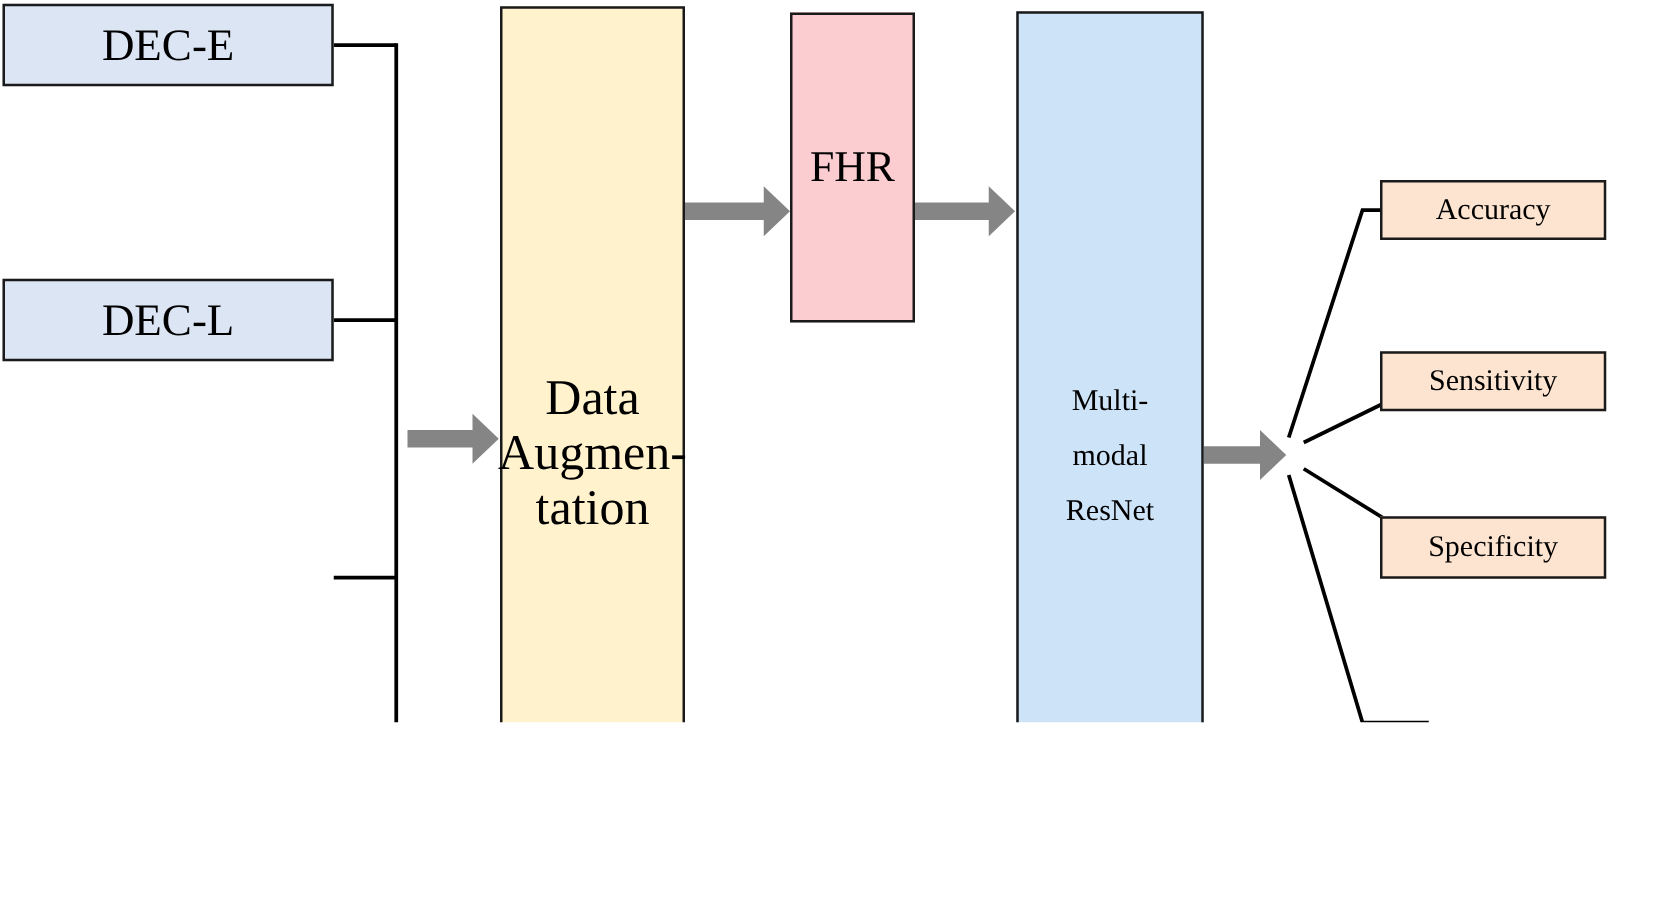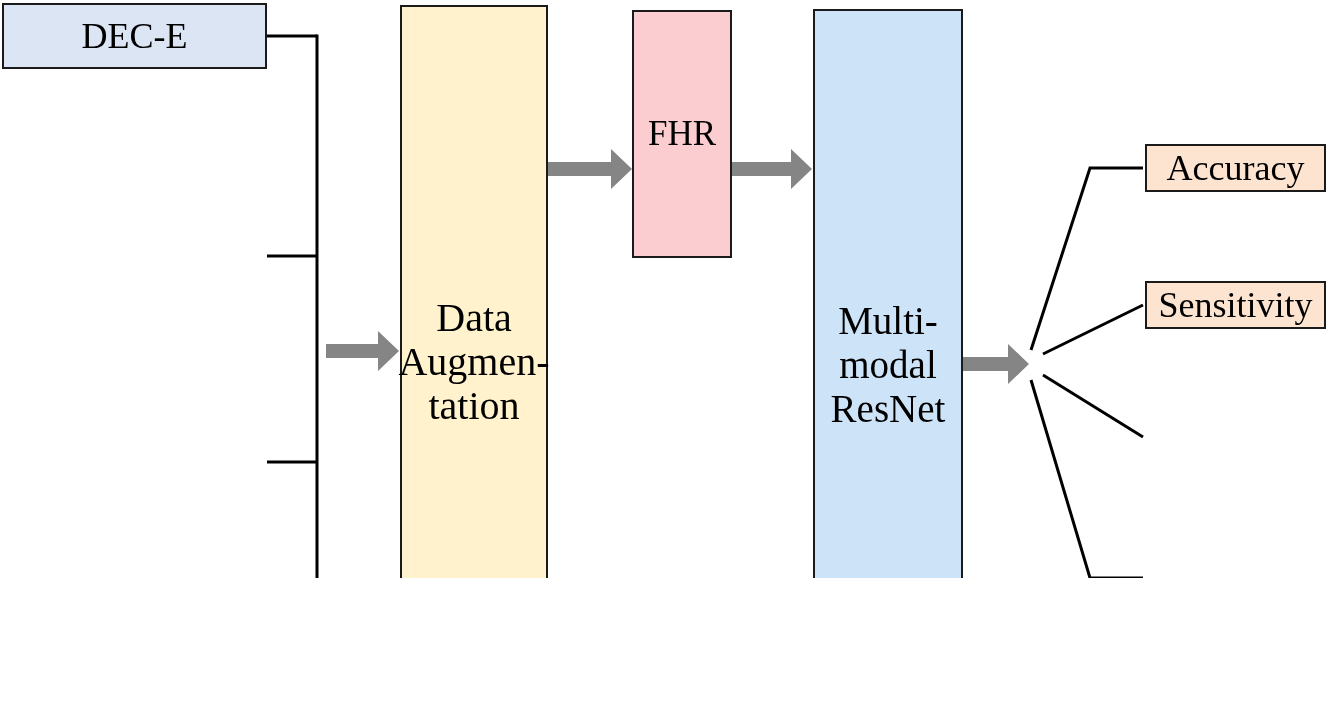--- a/index.html
+++ b/index.html
@@ -31,22 +31,22 @@
     display: flex;
     align-items: center;
     justify-content: center;
     text-align: center;
     line-height: 44px;
   }
   .box span { white-space: pre-line; display: block; }
   .box-input  { background: var(--input-fill);  width: 265px; height: 66px; left: 2px; font-size: 36px; }
   .box-augment{ background: var(--augment-fill); left: 400px; top: 5px;  width: 148px; height: 714px; font-size: 40px; }
   .box-signal { background: var(--signal-fill);  left: 632px; width: 100px; font-size: 35px; }
-  .box-model  { background: var(--model-fill);   left: 813px; top: 9px;  width: 150px; height: 711px; font-size: 39px; }
-  .box-output { background: var(--output-fill);  left: 1145px; width: 181px; height: 48px; font-size: 36px; }
+  .box-model  { background: var(--model-fill);   left: 813px; top: 9px;  width: 150px; height: 711px; font-size: 24px; }
+  .box-output { background: var(--output-fill);  left: 1104px; width: 181px; height: 48px; font-size: 24px; }
 </style>
 </head>
 <body>
 
 <div class="stage">
 
   <svg class="wires" viewBox="0 0 1328 725">
 
     <path class="wire" d="M267 36 H317"></path>
     <path class="wire" d="M267 256 H317"></path>
@@ -63,20 +63,23 @@
 
     <path class="wire" d="M1031 350 L1090 168 H1143"></path>
     <path class="wire" d="M1043 354 L1143 305"></path>
     <path class="wire" d="M1043 375 L1143 437"></path>
     <path class="wire" d="M1031 380 L1090 578 H1143"></path>
   </svg>
 
   <div class="box box-input" style="top:3px">
     <span>DEC-E</span>
   </div>
+  <div class="box box-input" style="top:223px">
+    <span>DEC-L</span>
+  </div>
 
   <div class="box box-augment">
     <span>Data
 Augmen-
 tation</span>
   </div>
 
   <div class="box box-signal" style="top:10px; height:248px">
     <span>FHR</span>
   </div>
@@ -86,14 +89,17 @@
 modal
 ResNet</span>
   </div>
 
   <div class="box box-output" style="top:144px">
     <span>Accuracy</span>
   </div>
   <div class="box box-output" style="top:281px">
     <span>Sensitivity</span>
   </div>
+  <div class="box box-output" style="top:413px; height:50px">
+    <span>Specificity</span>
+  </div>
 
 </div>
 
 </body></html>

